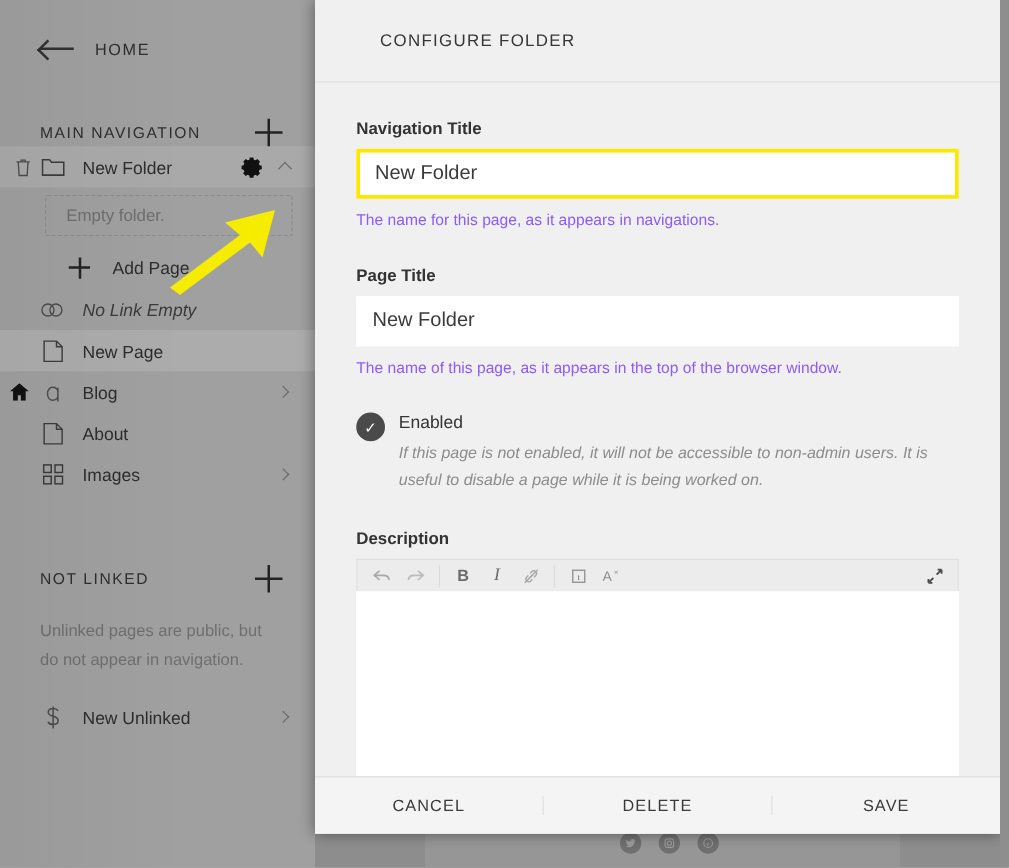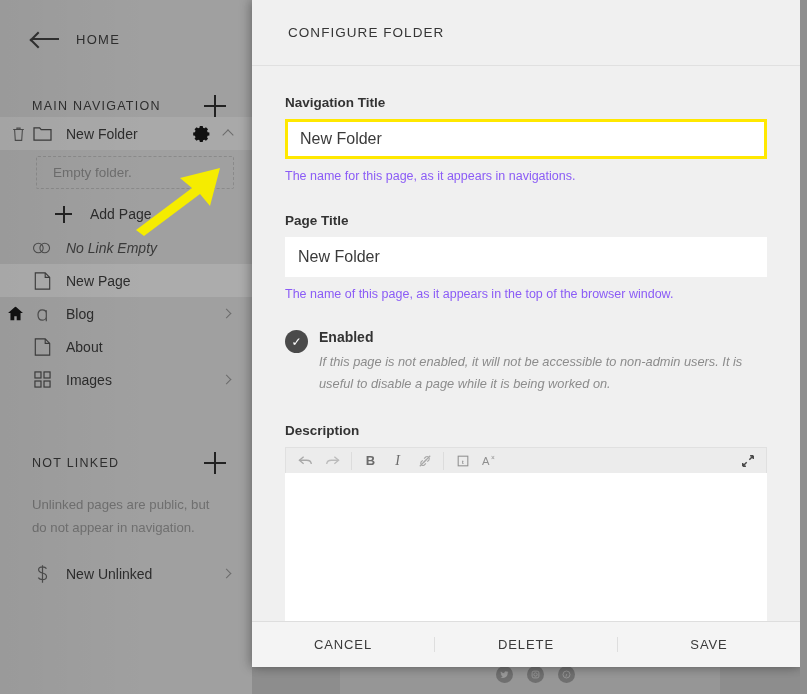--- a/index.html
+++ b/index.html
@@ -145,21 +145,21 @@
   
   .dialog {
     position: absolute; left: 252px; top: 0; width: 548px; height: 667px;
     background: #f0f0f0;
     box-shadow: -3px 0 10px rgba(0,0,0,0.22), 3px 0 10px rgba(0,0,0,0.22);
     z-index: 30;
     display: flex; flex-direction: column;
   }
   .dlg-header {
     height: 66px; flex: 0 0 66px; display: flex; align-items: center;
-    padding-left: 36px; border-bottom: 1px solid #e0e0e0;
+    padding-left: 52px; border-bottom: 1px solid #e0e0e0;
   }
   .dlg-title {
     font-size: 13.5px; letter-spacing: 1.05px; color: #363636;
   }
   .dlg-body {
     flex: 1 1 auto; padding: 0 33px; overflow: hidden;
   }
   .field-label {
     font-size: 13.5px; font-weight: bold; color: #333; margin-top: 28px;
   }
@@ -179,21 +179,21 @@
   }
 
   .enabled-block { display: flex; margin-top: 26px; }
   .check-circle {
     flex: 0 0 23px; width: 23px; height: 23px; border-radius: 50%;
     background: #4a4a4a; color: #fff;
     display: flex; align-items: center; justify-content: center;
     font-size: 12px; margin-top: 1px; cursor: pointer;
   }
   .enabled-texts { margin-left: 11px; }
-  .enabled-label { font-size: 14px; font-weight: bold; color: #333; }
+  .enabled-label { font-size: 14px; font-weight: normal; color: #333; }
   .enabled-help {
     font-size: 12.8px; color: #8c8c8c; line-height: 1.72;
     margin-top: 6px; max-width: 470px; font-style: italic;
   }
 
   .rte-toolbar {
     margin-top: 9px; height: 26px; background: #ececec;
     border: 1px solid #e0e0e0; border-bottom: none;
     display: flex; align-items: center; padding: 0 6px;
   }

